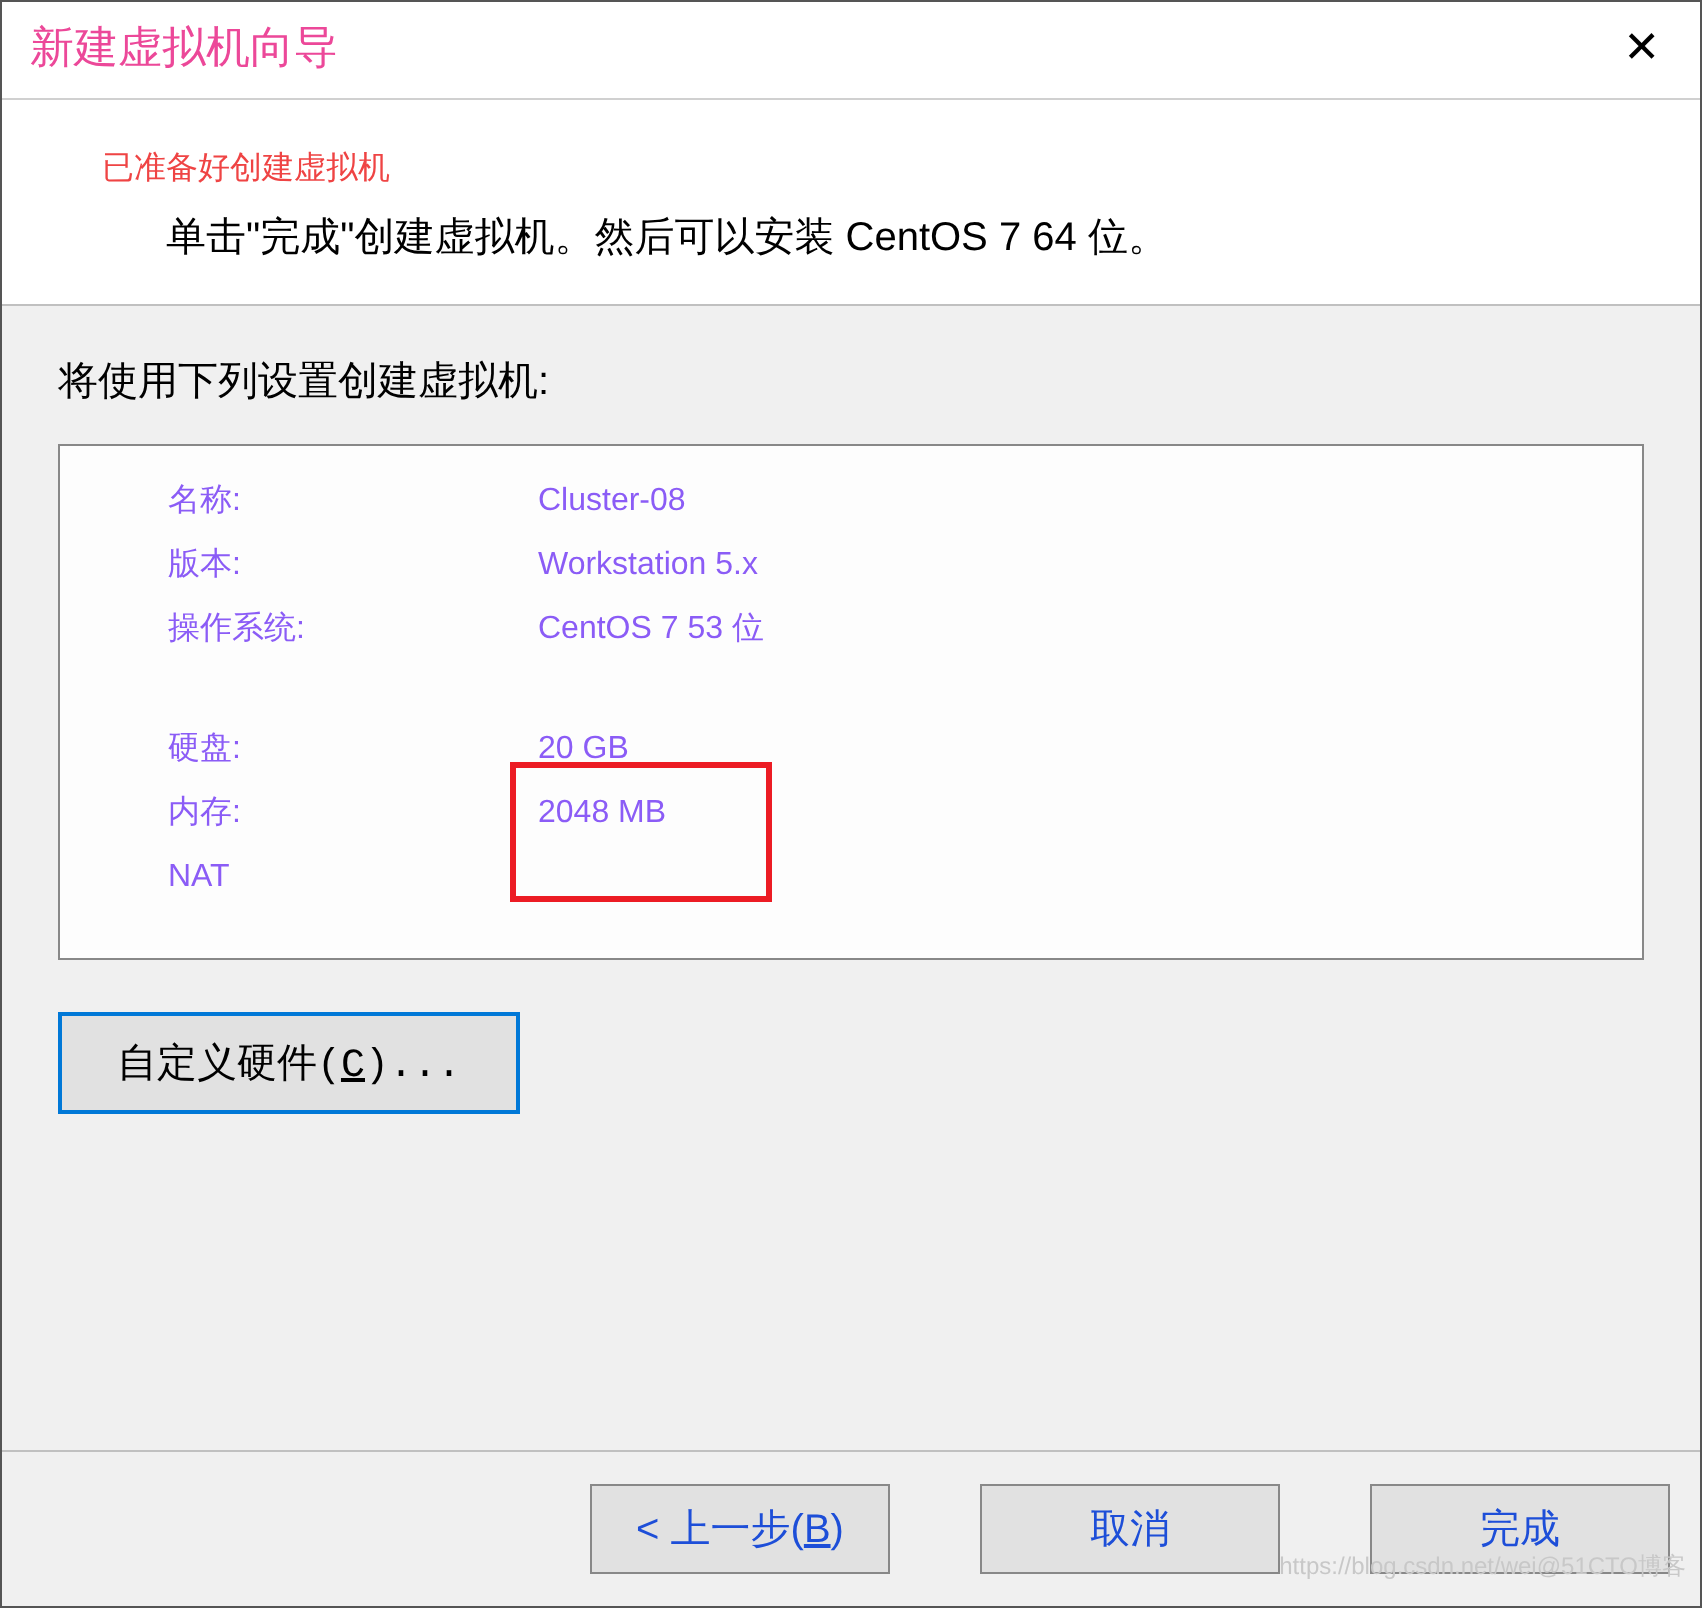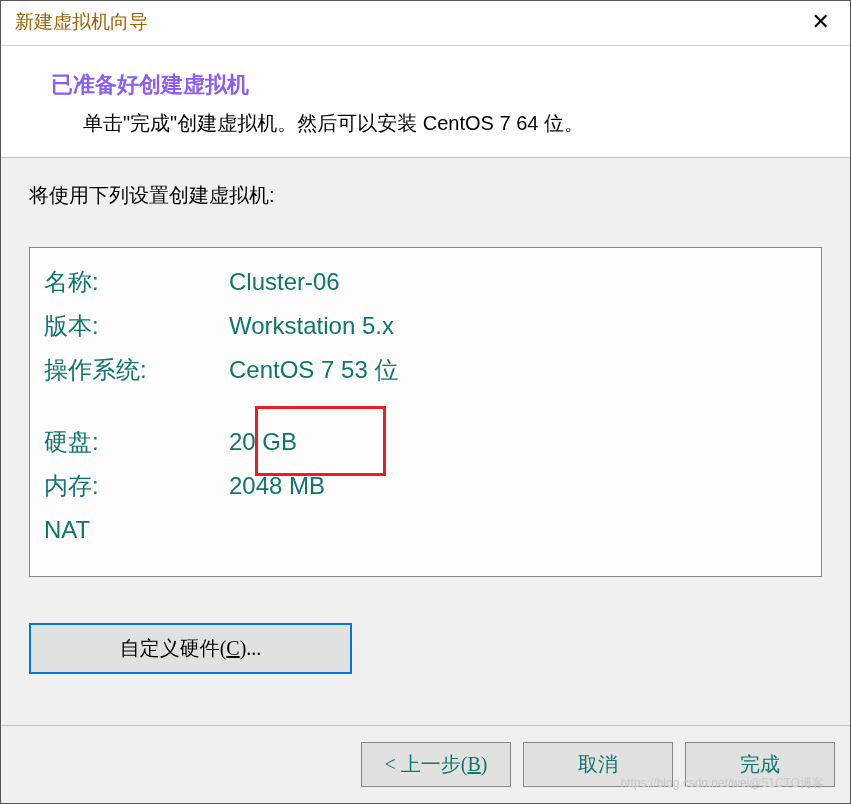--- a/index.html
+++ b/index.html
@@ -23,74 +23,74 @@
       flex-direction: column;
     }
     .title-bar {
       display: flex;
       justify-content: space-between;
       align-items: center;
       padding: 8px 14px 10px 14px;
       border-bottom: 1px solid #d0d0d0;
     }
     .window-title {
-      font-size: 19px;
-      color: #a16207;
+      font-size: 22px;
+      color: #ec4899;
     }
     .close-btn {
       font-size: 22px;
       color: #000;
       cursor: pointer;
       padding: 0 6px;
       font-family: Arial, sans-serif;
       font-weight: 300;
     }
     .header-section {
       padding: 24px 20px 20px 50px;
       background: #fff;
     }
     .header-title {
-      font-size: 22px;
-      font-weight: bold;
-      color: #8b5cf6;
+      font-size: 16px;
+      font-weight: normal;
+      color: #ef4444;
       margin-bottom: 10px;
     }
     .header-subtitle {
       font-size: 20px;
       color: #000;
       margin-left: 32px;
     }
     .divider {
       border-top: 1px solid #c0c0c0;
     }
     .content-area {
       flex: 1;
       background: #f0f0f0;
       padding: 24px 28px 20px 28px;
       display: flex;
       flex-direction: column;
-      gap: 20px;
     }
     .settings-intro {
       font-size: 20px;
       color: #000;
       margin-bottom: 18px;
     }
     .settings-box {
       border: 1px solid #888;
       background: #fdfdfd;
       padding: 12px 14px 24px 14px;
       position: relative;
     }
     .setting-row {
       display: flex;
-      font-size: 24px;
-      color: #0f766e;
+      font-size: 16px;
+      color: #8b5cf6;
       padding: 4px 0;
       line-height: 1.5;
+      margin-left: 40px;
     }
     .setting-label {
       width: 185px;
       flex-shrink: 0;
     }
     .setting-value {
       flex: 1;
     }
     .spacer-row {
       height: 28px;
@@ -107,50 +107,51 @@
     .custom-hw-row {
       margin-top: 26px;
     }
     .custom-hw-button {
       border: 2px solid #0078d7;
       background: #e1e1e1;
       padding: 10px 0;
       font-size: 20px;
       color: #000;
       cursor: pointer;
-      width: 323px;
+      width: 231px;
       text-align: center;
-      font-family: Liberation Serif, serif;
+      font-family: Liberation Mono, monospace;
     }
     .custom-hw-button u {
       text-decoration: underline;
     }
     .footer {
       border-top: 1px solid #c0c0c0;
       background: #f0f0f0;
       padding: 16px 15px 16px 0;
       display: flex;
       justify-content: flex-end;
       gap: 12px;
     }
     .footer-button {
       border: 1px solid #888;
       background: #e1e1e1;
       padding: 8px 0;
       font-size: 20px;
-      color: #0f766e;
+      color: #1d4ed8;
       cursor: pointer;
-      font-family: Liberation Serif, serif;
+      font-family: Liberation Sans, sans-serif;
       width: 150px;
       text-align: center;
+      margin-left: 33px;
     }
     .watermark {
       position: absolute;
       bottom: 12px;
-      right: 27px;
+      right: 8px;
       font-size: 12px;
       color: #c8c8c8;
       pointer-events: none;
     }
   </style>
 </head>
 <body>
 
 <div class="window">
 
@@ -166,21 +167,21 @@
 
   <div class="divider"></div>
 
   <div class="content-area">
     <div class="settings-intro">将使用下列设置创建虚拟机:</div>
 
     <div class="settings-box">
 
       <div class="setting-row">
         <div class="setting-label">名称:</div>
-        <div class="setting-value">Cluster-06</div>
+        <div class="setting-value">Cluster-08</div>
       </div>
       <div class="setting-row">
         <div class="setting-label">版本:</div>
         <div class="setting-value">Workstation 5.x</div>
       </div>
       <div class="setting-row">
         <div class="setting-label">操作系统:</div>
         <div class="setting-value">CentOS 7 53 位</div>
       </div>
 

